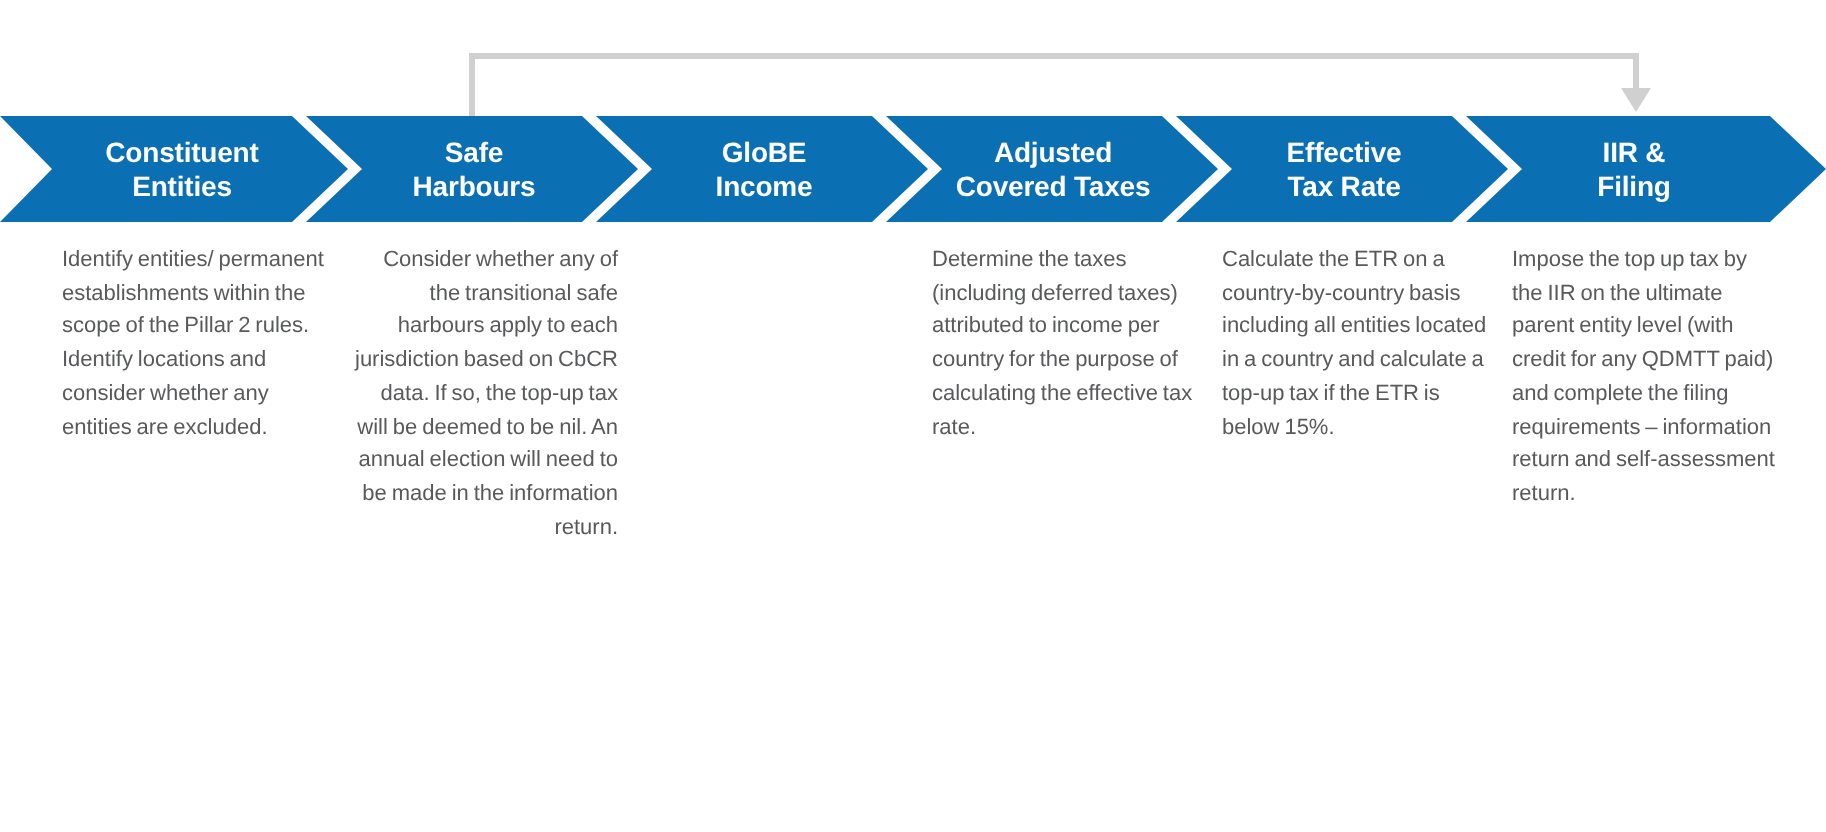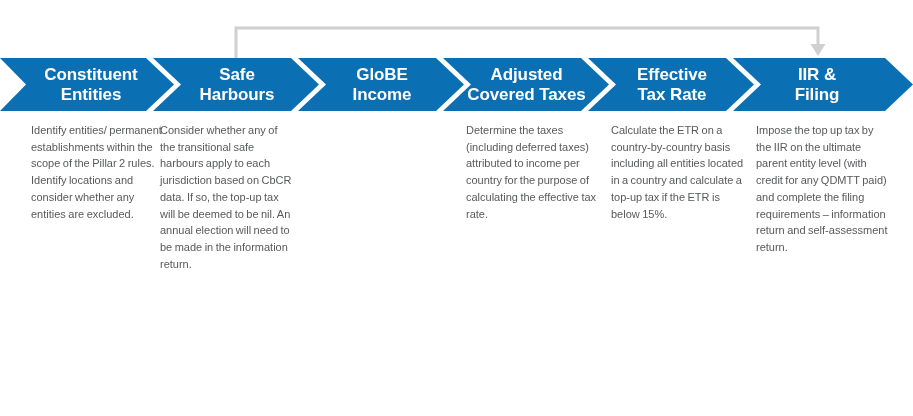--- a/index.html
+++ b/index.html
@@ -46,21 +46,21 @@
   }
   .stage-label {
     position: absolute;
     top: 58px;
     height: 53px;
     display: flex;
     flex-direction: column;
     align-items: center;
     justify-content: center;
     color: #ffffff;
-    font-size: 17px;
+    font-size: 14px;
     font-weight: bold;
     line-height: 1.16;
     text-align: center;
     letter-spacing: -0.1px;
     white-space: nowrap;
   }
 
   
   .columns {
     position: absolute;
@@ -125,19 +125,19 @@
     <span>Effective</span>
     <span>Tax Rate</span>
   </div>
   <div class="stage-label" style="left:756px; width:122px;">
     <span>IIR &amp;</span>
     <span>Filing</span>
   </div>
 
   <div class="columns">
     <div class="col" style="left:31px;">Identify entities/ permanent establishments within the scope of the Pillar 2 rules. Identify locations and consider whether any entities are excluded.</div>
-    <div class="col" style="left:160px;">Consider whether any of the transitional safe harbours apply to each jurisdiction based on CbCR data. If so, the top-up tax will be deemed to be nil. An annual election will need to be made in the information return.</div>
+    <div class="col" style="left:176px;text-align:right;">Consider whether any of the transitional safe harbours apply to each jurisdiction based on CbCR data. If so, the top-up tax will be deemed to be nil. An annual election will need to be made in the information return.</div>
     <div class="col" style="left:466px;">Determine the taxes (including deferred taxes) attributed to income per country for the purpose of calculating the effective tax rate.</div>
     <div class="col" style="left:611px;">Calculate the ETR on a country-by-country basis including all entities located in a country and calculate a top-up tax if the ETR is below 15%.</div>
     <div class="col" style="left:756px;">Impose the top up tax by the IIR on the ultimate parent entity level (with credit for any QDMTT paid) and complete the filing requirements – information return and self-assessment return.</div>
   </div>
 
 </div>
 
 </body></html>

